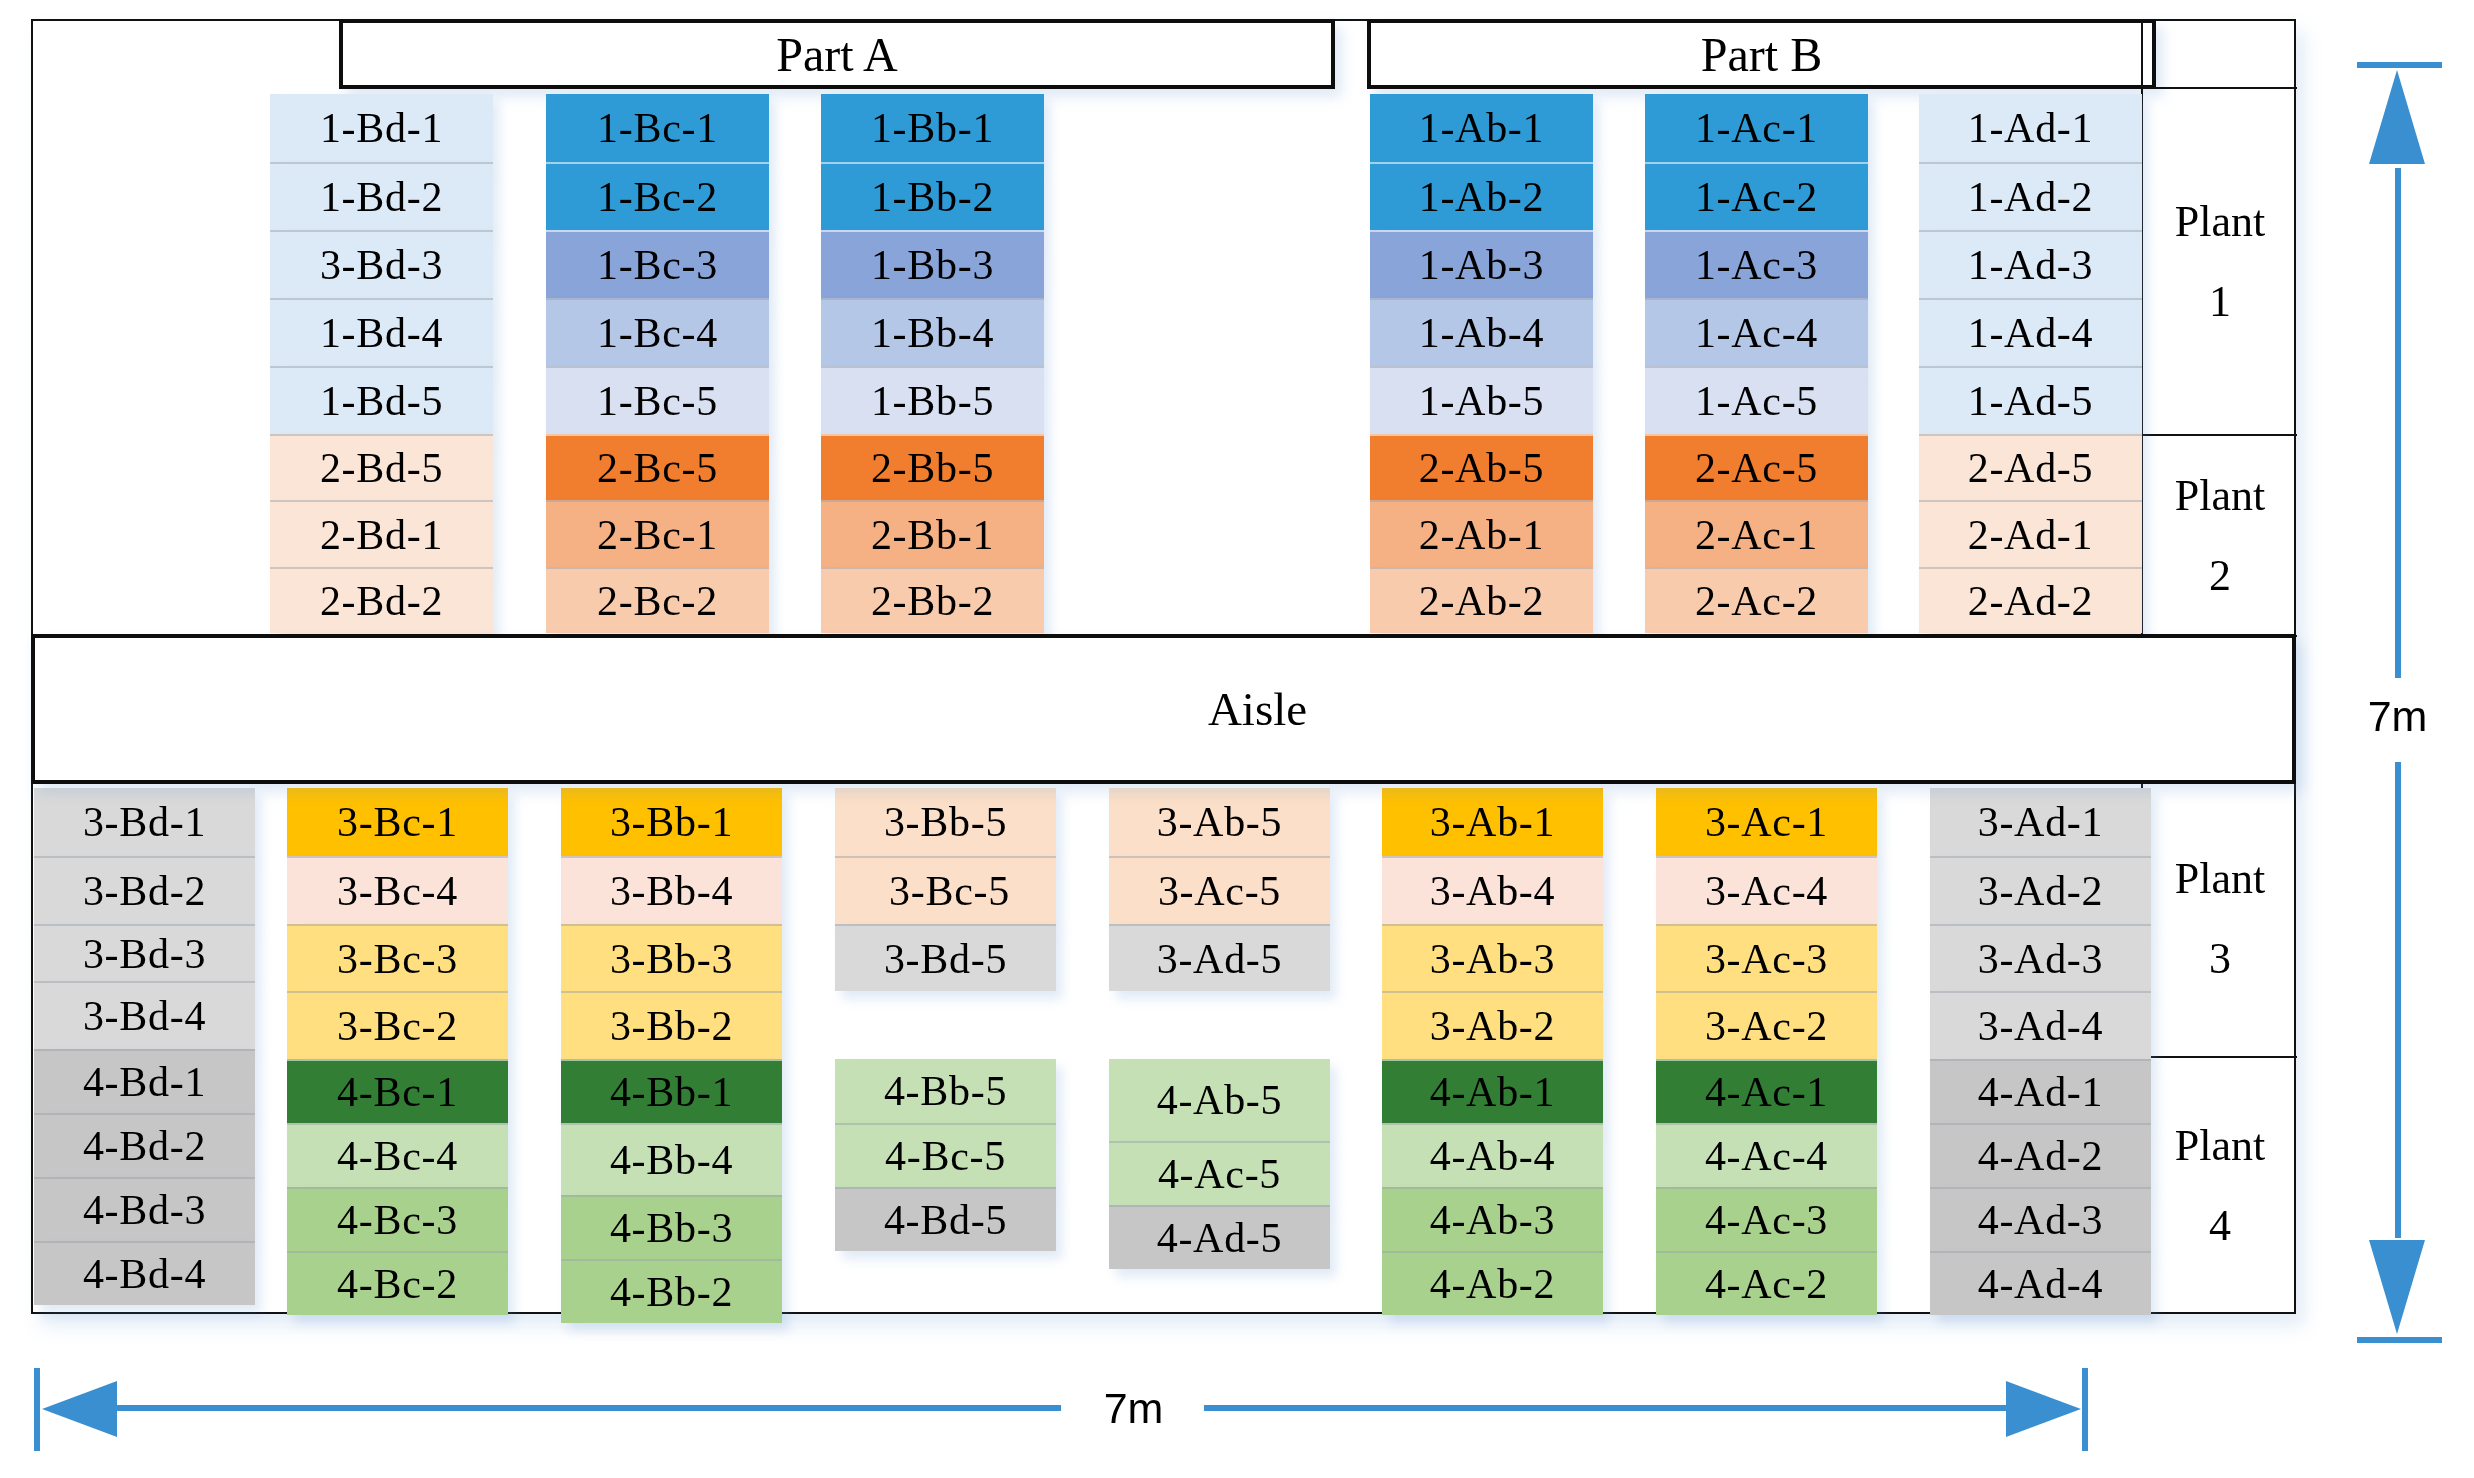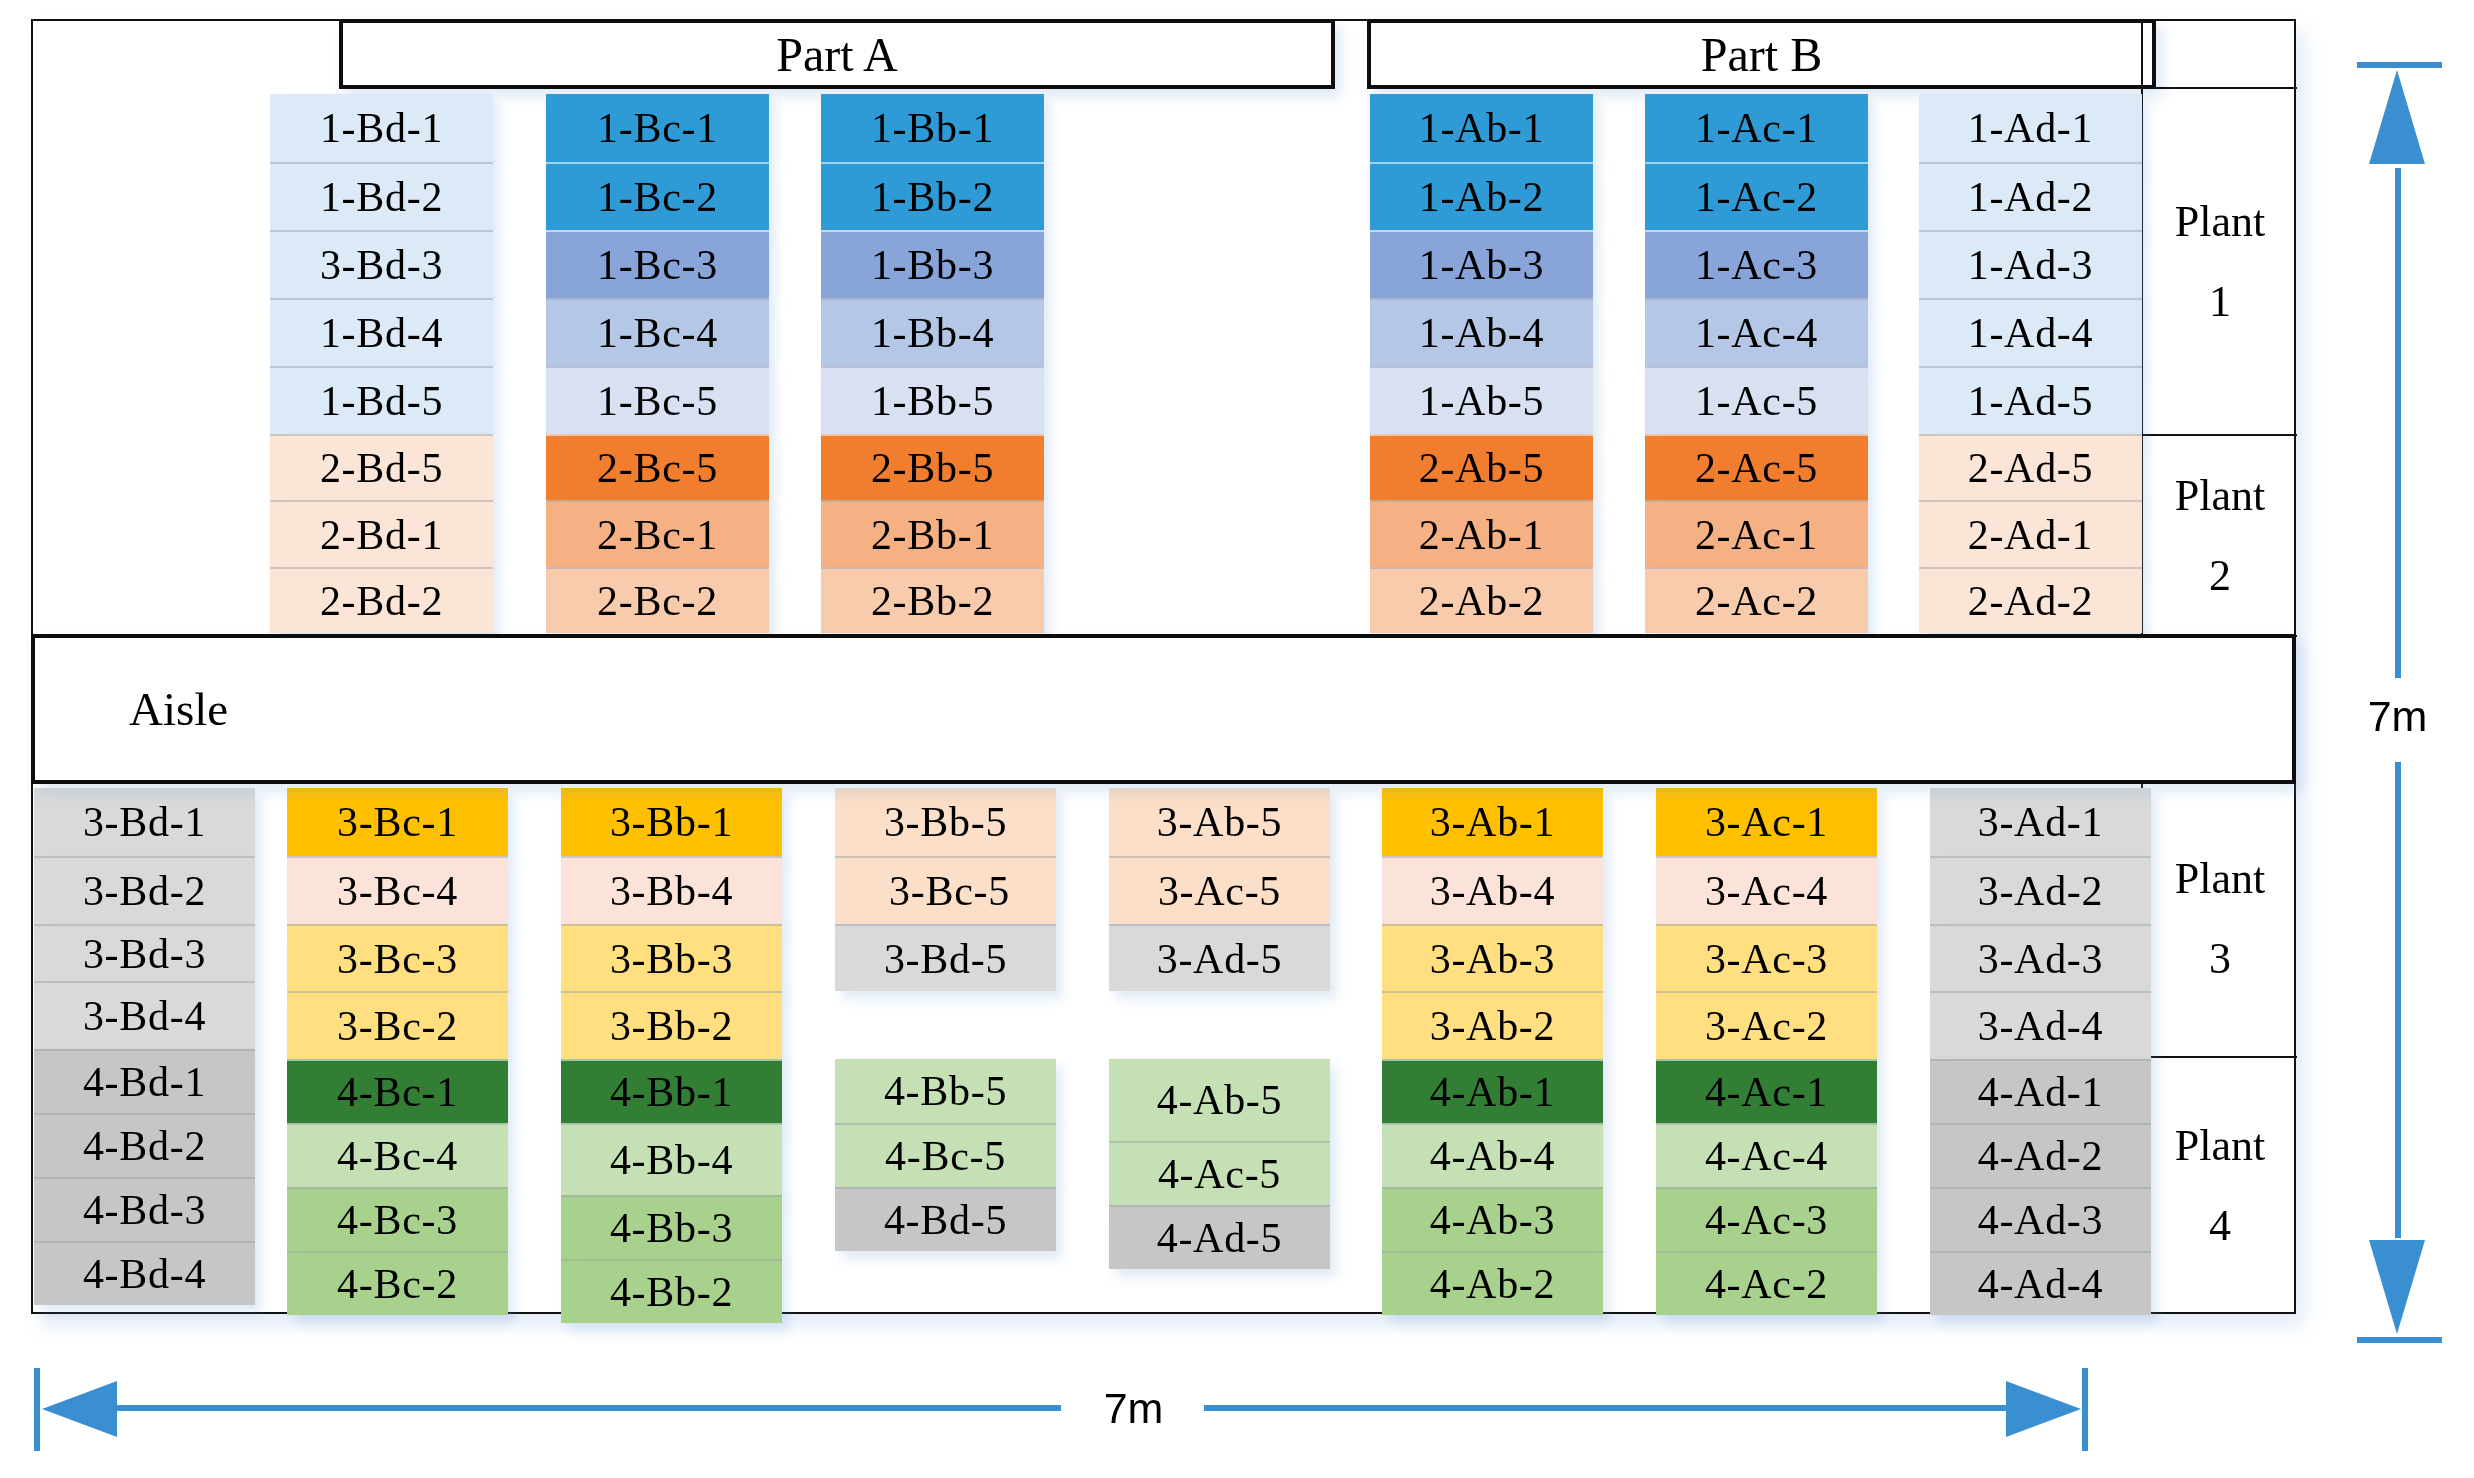--- a/index.html
+++ b/index.html
@@ -26,21 +26,21 @@
     border-left:2px solid #111; box-sizing:border-box;
   }
   .plantcell {
     box-sizing:border-box; display:flex; flex-direction:column;
     align-items:center; justify-content:center; font-size:44px; line-height:1.18; color:#000;gap:28px;
   }
   .pc-divider { border-bottom:2px solid #111; }
   .aisle {
     position:absolute; left:31px; top:634px; width:2265px; height:150px;
     background:#ffffff; border:4px solid #0d0d0d; box-sizing:border-box;
-    display:flex; align-items:center; justify-content:flex-start;
+    display:flex; align-items:center; justify-content:center;
     font-size:47px; color:#000; z-index:5;
     box-shadow:6.7px 9.4px 13.4px rgba(100,150,210,0.20);
   }
   .aisle span { position:relative; left:94px; }
   .col { position:absolute; }
   .cell {
     box-sizing:border-box; display:flex; align-items:center; justify-content:center;
     font-size:42px; color:#000; letter-spacing:0.7px;
     box-shadow:6.7px 8px 10.7px rgba(100,150,210,0.20);
   }

